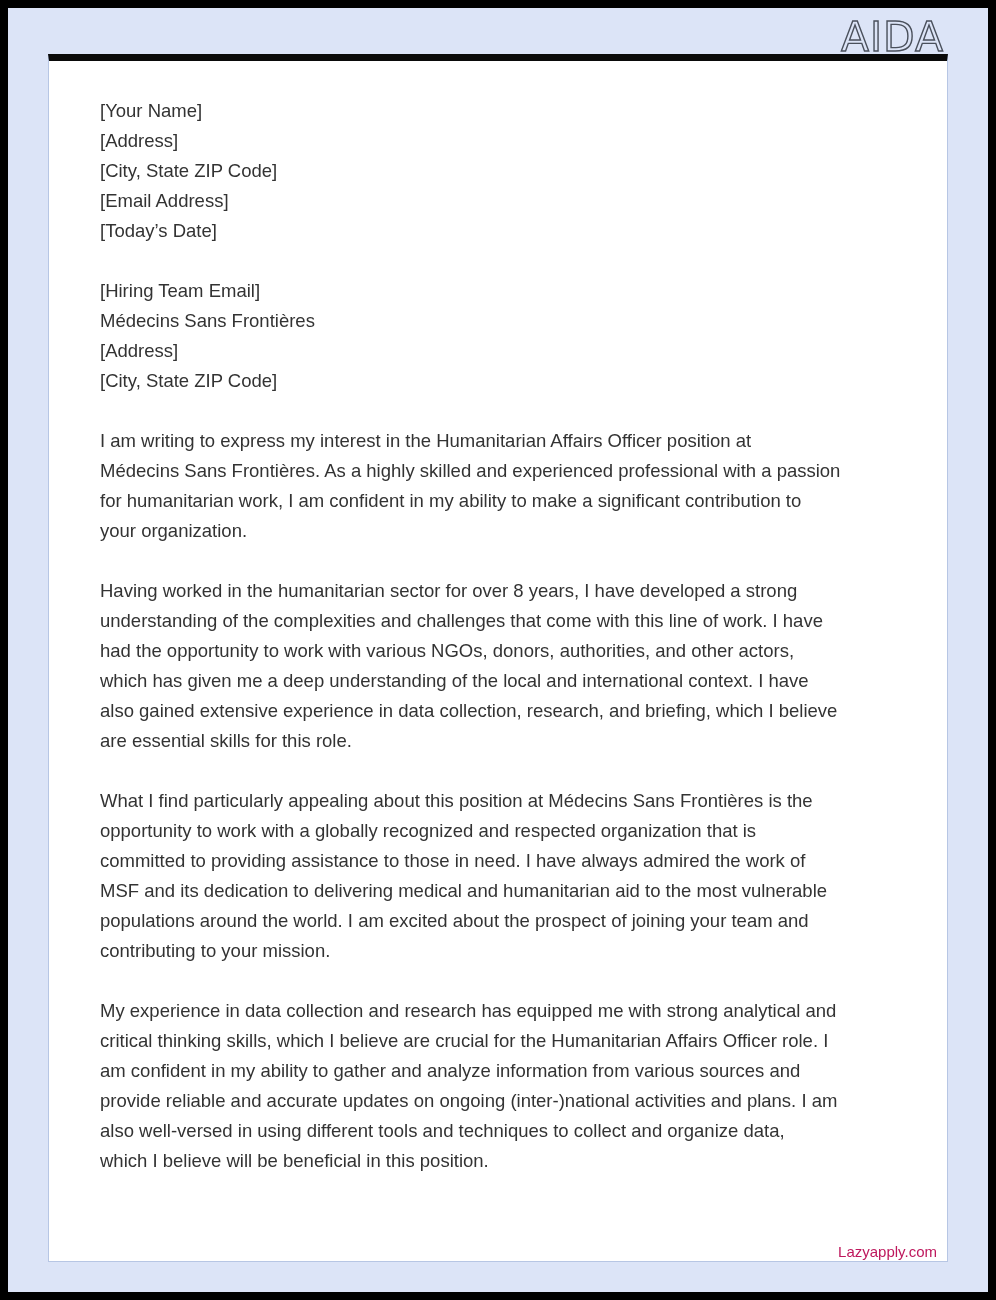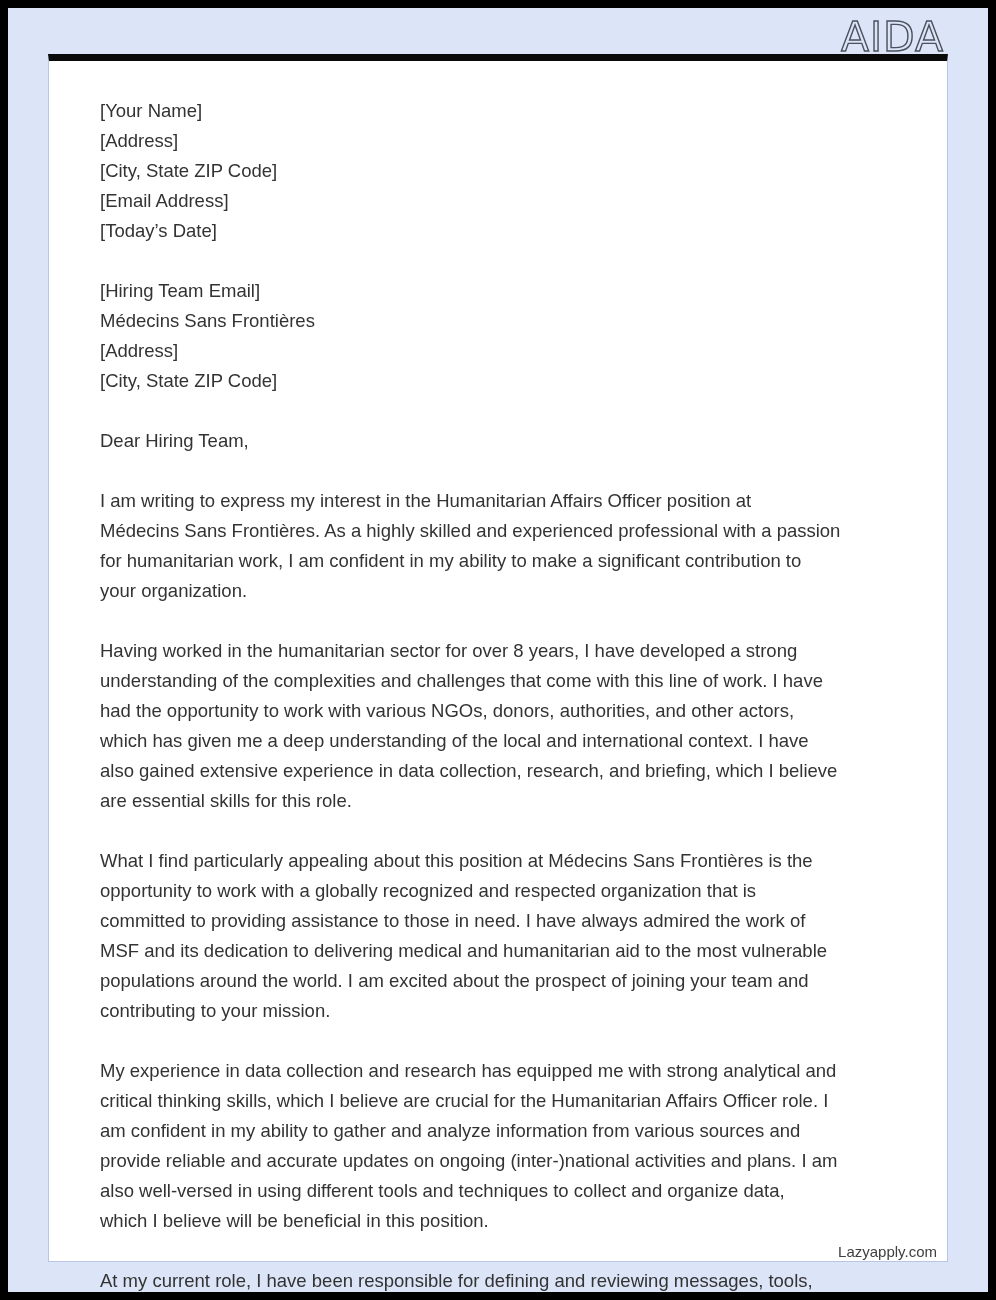--- a/index.html
+++ b/index.html
@@ -45,21 +45,21 @@
     border-top: 7px solid #0a0a0a;
     border-left: 1px solid #b7c6e4;
     border-right: 1px solid #b7c6e4;
     border-bottom: 1px solid #b7c6e4;
     z-index: 1;
   }
   .watermark {
     position: absolute;
     right: 10px; bottom: 1px;
     font-size: 15px;
-    color: #404040;
+    color: #be185d;
     z-index: 2;
   }
 
   
   .flow {
     position: absolute;
     left: 100px; top: 96px;
     width: 856px;
     z-index: 2;
     font-size: 18.5px;
@@ -85,21 +85,20 @@
 <div class="flow">
   <p>[Your Name]
 [Address]
 [City, State ZIP Code]
 [Email Address]
 [Today’s Date]</p>
   <p>[Hiring Team Email]
 Médecins Sans Frontières
 [Address]
 [City, State ZIP Code]</p>
-  <p>Dear Hiring Team,</p>
   <p>I am writing to express my interest in the Humanitarian Affairs Officer position at
 Médecins Sans Frontières. As a highly skilled and experienced professional with a passion
 for humanitarian work, I am confident in my ability to make a significant contribution to
 your organization.</p>
   <p>Having worked in the humanitarian sector for over 8 years, I have developed a strong
 understanding of the complexities and challenges that come with this line of work. I have
 had the opportunity to work with various NGOs, donors, authorities, and other actors,
 which has given me a deep understanding of the local and international context. I have
 also gained extensive experience in data collection, research, and briefing, which I believe
 are essential skills for this role.</p>
@@ -108,16 +107,15 @@
 committed to providing assistance to those in need. I have always admired the work of
 MSF and its dedication to delivering medical and humanitarian aid to the most vulnerable
 populations around the world. I am excited about the prospect of joining your team and
 contributing to your mission.</p>
   <p>My experience in data collection and research has equipped me with strong analytical and
 critical thinking skills, which I believe are crucial for the Humanitarian Affairs Officer role. I
 am confident in my ability to gather and analyze information from various sources and
 provide reliable and accurate updates on ongoing (inter-)national activities and plans. I am
 also well-versed in using different tools and techniques to collect and organize data,
 which I believe will be beneficial in this position.</p>
-  <p>At my current role, I have been responsible for defining and reviewing messages, tools,</p>
 </div>
 
 <div class="frame"></div>
 
 </body></html>

